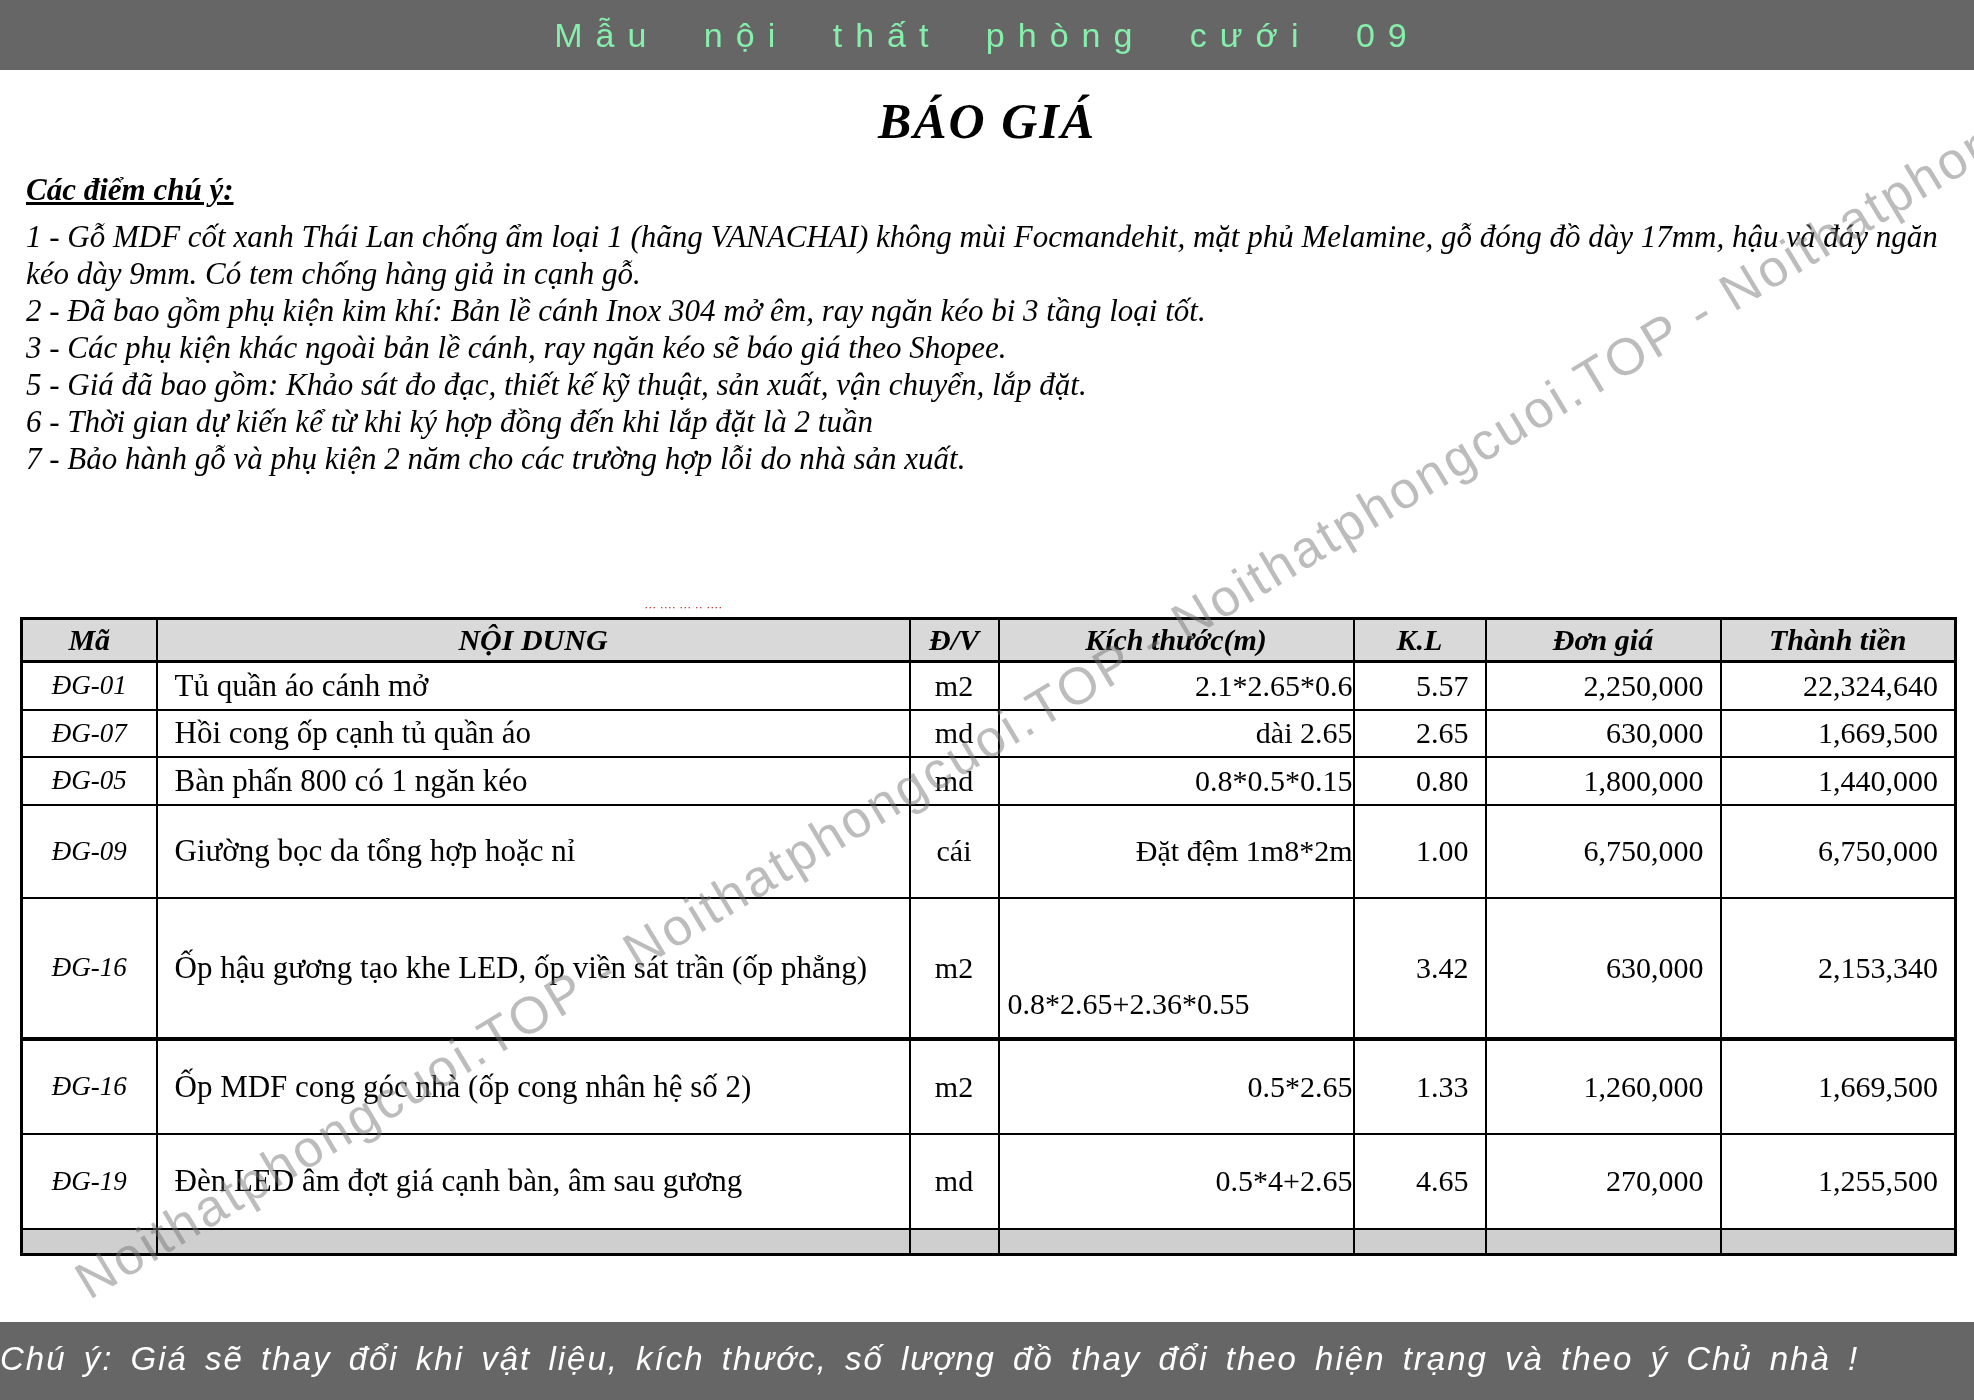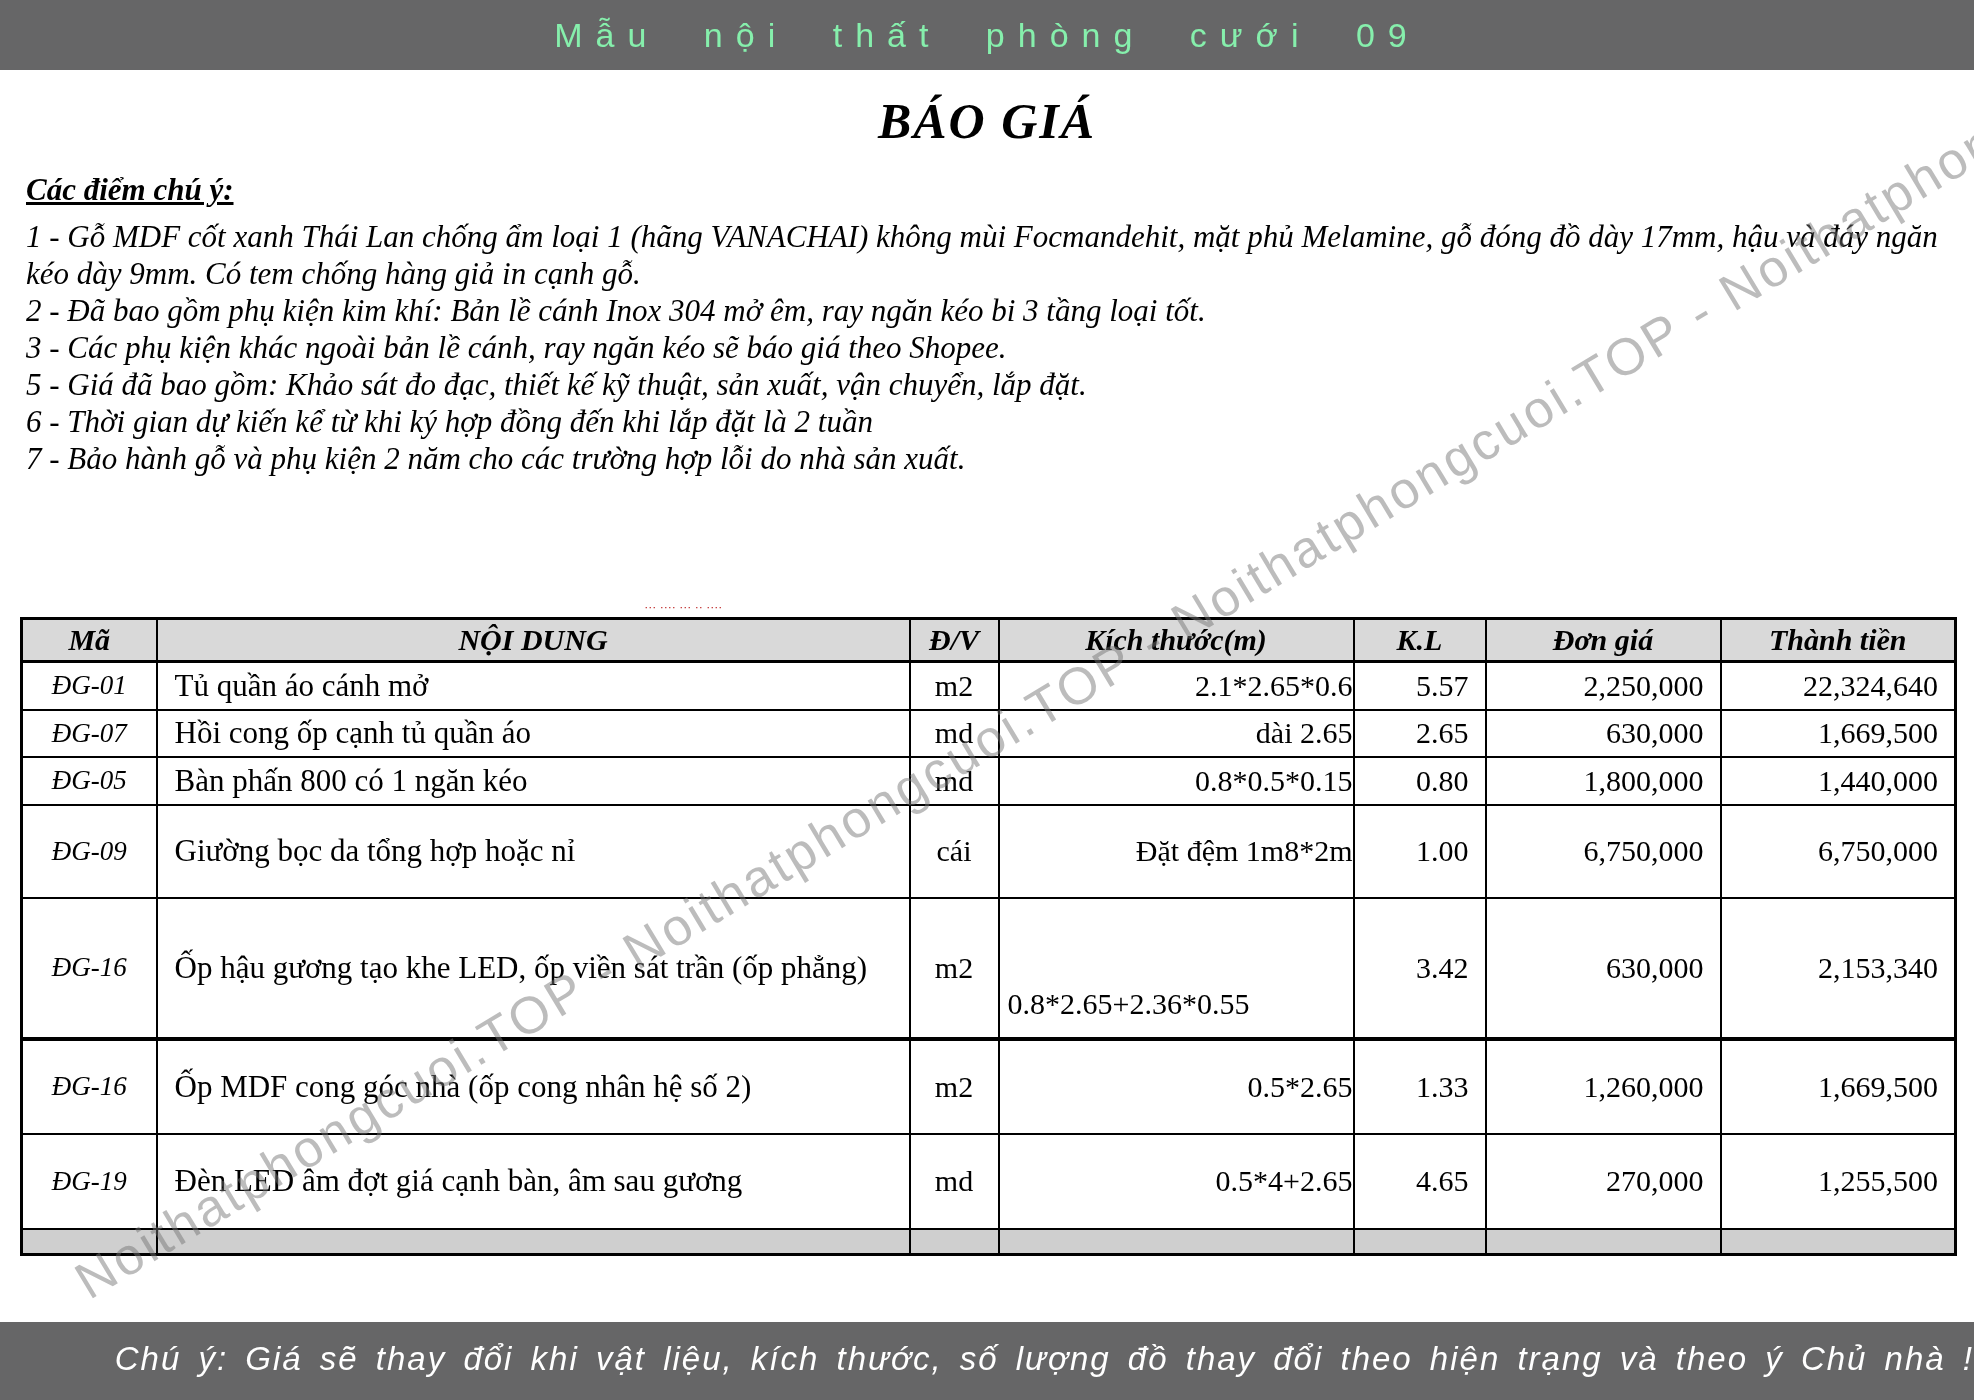--- a/index.html
+++ b/index.html
@@ -62,21 +62,21 @@
   tr.thick-top td { border-top:4px solid #000; }
   td.kt-low { vertical-align:bottom; text-align:left; padding-left:8px; padding-bottom:16px; }
   tr.total-row td { border-top:3px solid #000; border-bottom:3px solid #000; }
   tr.total-row td.c-nd { font-weight:bold; font-size:33px; }
   tr.total-row td.c-tt { font-weight:bold; font-size:31px; }
   tr.tail-row td { background:#cfcfcf; }
 
   
   .footerbar {
     position:absolute; left:0; top:1322px; width:100%; height:78px;
-    background:#666667; color:#fff; text-align:right;
+    background:#666667; color:#fff; text-align:left;
     font-family:"Liberation Sans", sans-serif; font-style:italic;
     font-size:33px; line-height:74px; letter-spacing:2px; word-spacing:6px;
   }
 
   
   .watermark {
     position:absolute; left:80px; top:1255px; width:2400px;
     transform:rotate(-31deg); transform-origin:left center;
     font-family:"Liberation Sans", sans-serif; font-size:52px;
     color:rgba(115,115,115,0.48); white-space:nowrap; letter-spacing:3px;

